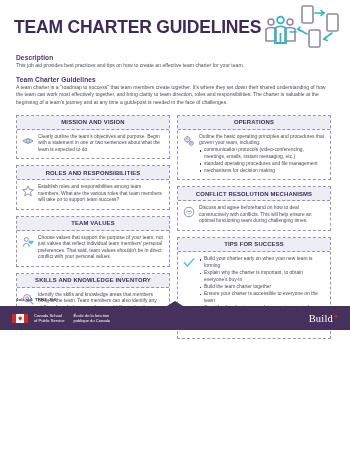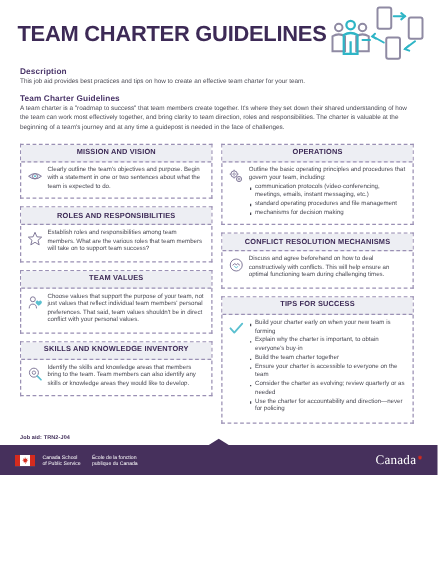--- a/index.html
+++ b/index.html
@@ -4,21 +4,21 @@
 <style>
   * { margin:0; padding:0; box-sizing:border-box; }
   html,body { width:350px; height:450px; }
   body {
     font-family:"Liberation Sans", sans-serif;
     background:#ffffff;
     color:#3d2a56;
     position:relative;
     overflow:hidden;
   }
-  .page { width:350px; height:380px; position:relative; background:#fff; }
+  .page { width:350px; height:330px; position:relative; background:#fff; }
 
   
   .header {
     height:48px;
     background:#ffffff;
     position:relative;
     padding:8px 14px 0 14px;
   }
   .title {
     font-size:17.5px;
@@ -380,20 +380,20 @@
       <div>
         <span>Canada School</span>
         <span>of Public Service</span>
       </div>
       <div>
         <span>École de la fonction</span>
         <span>publique du Canada</span>
       </div>
     </div>
     <div class="wordmark">
-      <span>Canada</span>
+      <span>Build</span>
       <svg class="flagdot" width="4" height="4" viewBox="0 0 4 4">
         <path d="M2 0 l0.5 1.2 l1 -0.4 l-0.5 1.3 l1 -0.2 l-1.1 1 l0.2 0.5 l-0.9 -0.2 l0.1 1 l-0.6 0 l0.1 -1 l-0.9 0.2 l0.2 -0.5 l-1.1 -1 l1 0.2 l-0.5 -1.3 l1 0.4 z" fill="#d52b1e"></path>
       </svg>
     </div>
   </div>
 
 </div>
 
 </body></html>

